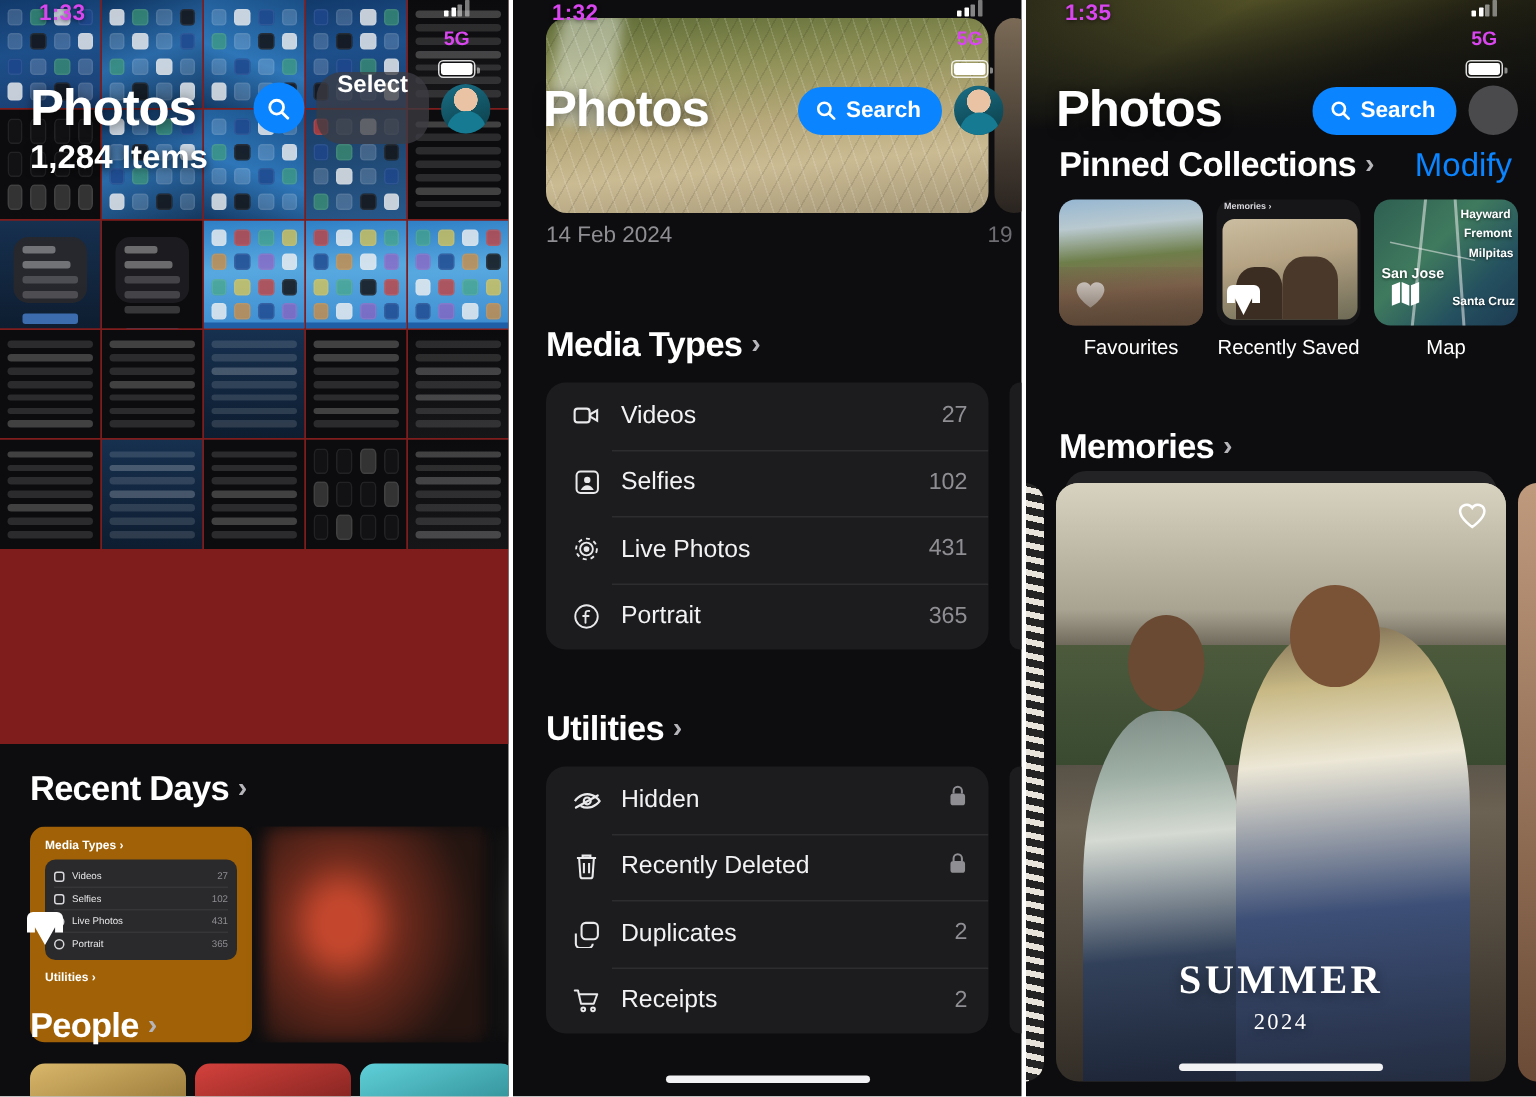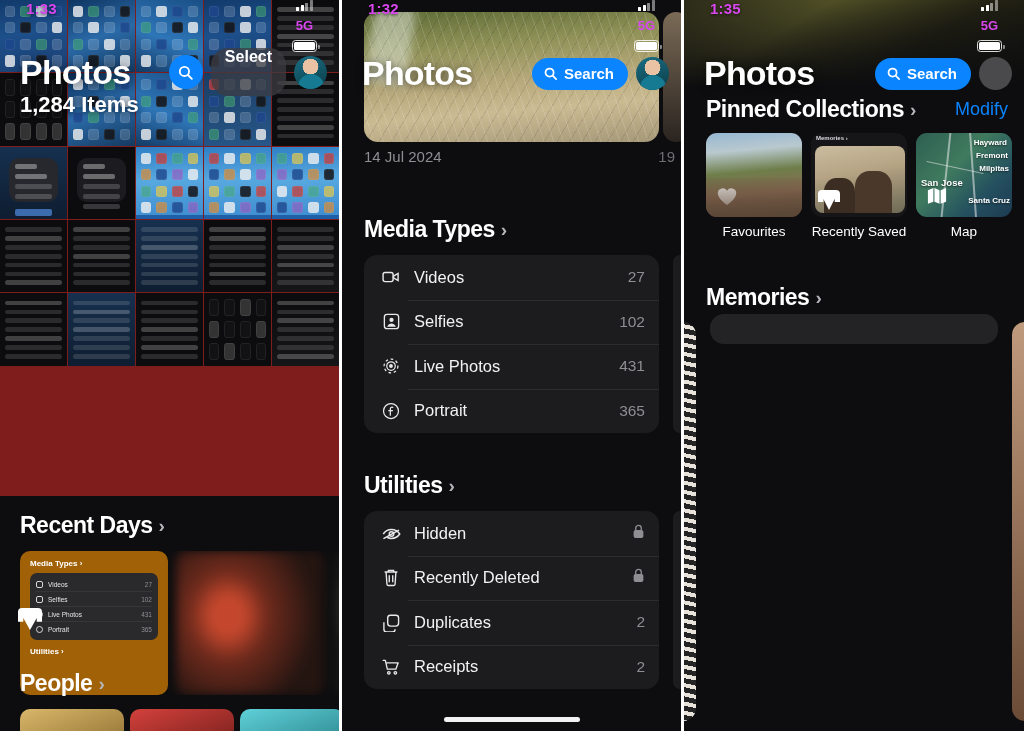--- a/index.html
+++ b/index.html
@@ -74,21 +74,21 @@
   .dlg t { display:block; height:5px; margin-bottom:5px; background:rgba(255,255,255,.35); border-radius:2px;}
   .dlg t.s{width:60%;} .dlg t.m{width:85%;} .dlg t.l{width:100%;background:rgba(255,255,255,.18);}
   .dlg t.btn{margin-top:10px;background:rgba(90,160,255,.6);width:100%;height:7px;}
   .bluebar { position:absolute; left:0; right:0; bottom:0; height:6%; background:#1f5fa8; }
   .items-label { position:absolute; left: 20px; top: 92px; font-size: 22px; font-weight:bold; color:#fff; text-shadow:0 1px 6px rgba(0,0,0,.7); z-index:5;}
 
   
   .sechead { display:flex; align-items:center; gap:6px; padding: 16px 0 12px 20px; }
   .sechead h2 { font-size: 23px; font-weight:bold; color:#fff; letter-spacing:-.5px; }
   .chev { color:#b5b5ba; font-size:19px; font-weight:bold; line-height:1; }
-  .modify { margin-left:auto; margin-right:16px; color:#0a84ff; font-size:18px; }
+  .modify { margin-left:auto; margin-right:16px; color:#0a84ff; font-size:22px; }
 
   
   .hrow { display:flex; gap:8px; padding-left:20px; overflow:hidden; }
   .rd { width: 148px; height: 144px; border-radius:10px; overflow:hidden; position:relative; flex:0 0 auto; }
   .rd.mini { background:#a16207; padding:8px 10px; }
   .rd .mini-t { color:#fff; font-size:8px; font-weight:bold; margin-bottom:5px; }
   .rd .mini-card { background:#2a2a2c; border-radius:7px; padding: 4px 6px; }
   .rd .mini-row { display:flex; align-items:center; gap:5px; padding:3.5px 0; font-size:6.5px; color:#e6e6e8; border-bottom:1px solid rgba(255,255,255,.06);}
   .rd .mini-row:last-child{border-bottom:none;}
   .rd .mini-row .mn { margin-left:auto; color:#8e8e93; }
@@ -722,21 +722,21 @@
       <div class="searchpill">
         <svg width="15" height="15" viewBox="0 0 24 24" fill="none" stroke="#fff" stroke-width="2.8">
             <circle cx="10.5" cy="10.5" r="6.5"></circle>
             <line x1="15.5" y1="15.5" x2="21" y2="21" stroke-linecap="round"></line>
           </svg>
         <span>Search</span>
       </div>
       <div class="avatar person"></div>
     </div>
 
-    <div class="datelbl">14 Jul 2024</div>
+    <div class="datelbl">14 Feb 2024</div>
     <div class="datelbl2">19</div>
 
     <div class="sec2" style="top:216px;">
       <div class="sechead" style="padding:0 0 12px 22px;">
         <h2>Media Types</h2>
         <span class="chev">›</span>
       </div>
       <div style="position:relative;">
         <div class="peek" style="top:0;height:178px;"></div>
         <div class="listcard">
@@ -938,15 +938,29 @@
     </div>
 
     <div class="sechead" style="position:absolute;top:284px;left:0;padding:0 0 0 22px;">
       <h2>Memories</h2>
       <span class="chev">›</span>
     </div>
 
     <div class="memcard-under"></div>
     <div class="sidepeekL"></div>
     <div class="sidepeekR"></div>
+    <div class="memcard">
+      <span class="ceil"></span>
+        <span class="wall"></span>
+      <span class="p-a"></span>
+        <span class="headA"></span>
+      <span class="p-b"></span>
+        <span class="headB"></span>
+      <span class="heart"><svg width="21" height="19" viewBox="0 0 24 22" fill="none" stroke="#fff" stroke-width="1.9">
+            <path d="M12 20S2.6 13.8 2.6 7.8A5.1 5.1 0 0112 5.3 5.1 5.1 0 0121.4 7.8C21.4 13.8 12 20 12 20z"></path>
+          </svg></span>
+      <div class="sumtitle">SUMMER</div>
+      <div class="sumyear">2024</div>
+      <div class="homebar3"></div>
+    </div>
   </div>
 
 </div>
 
 </body></html>

